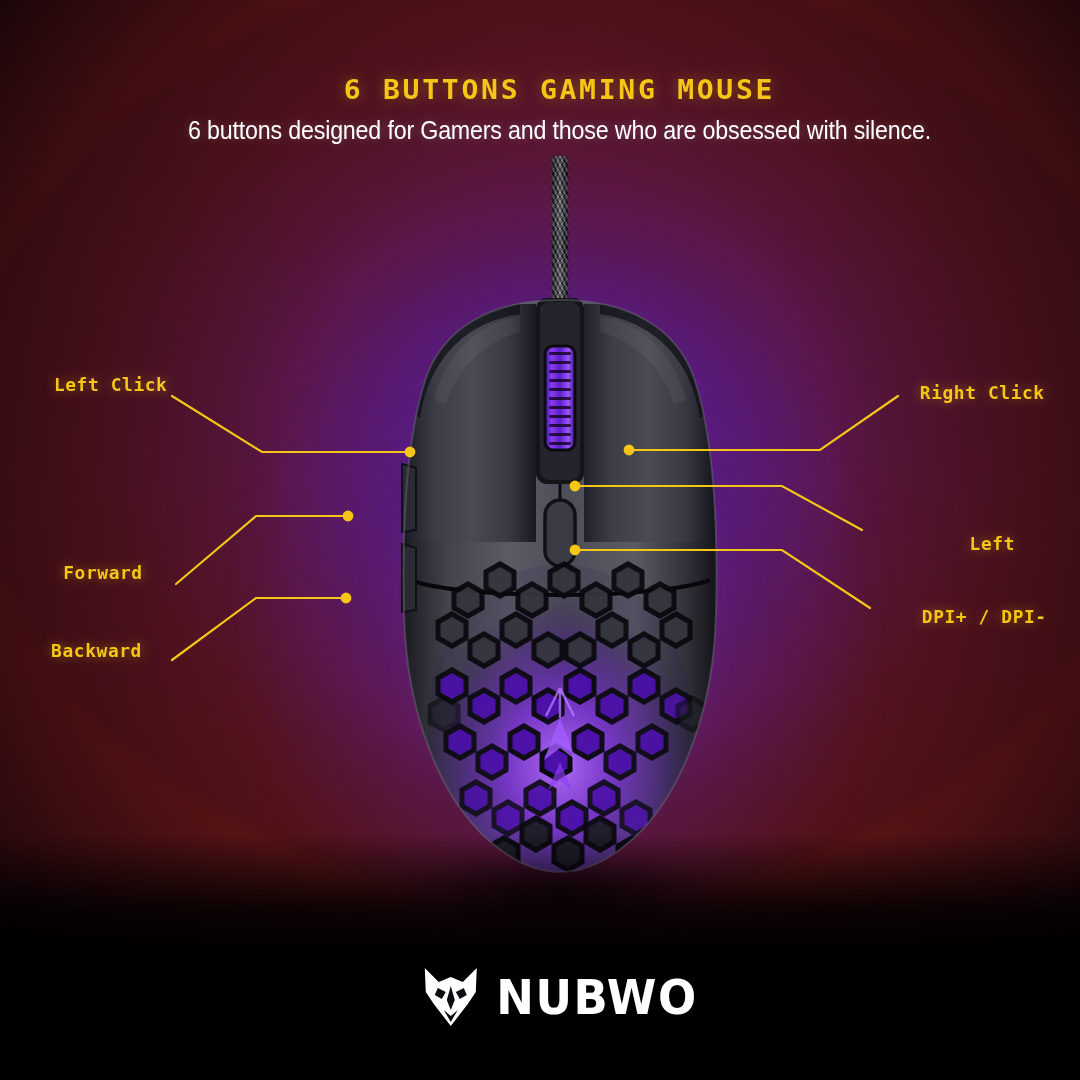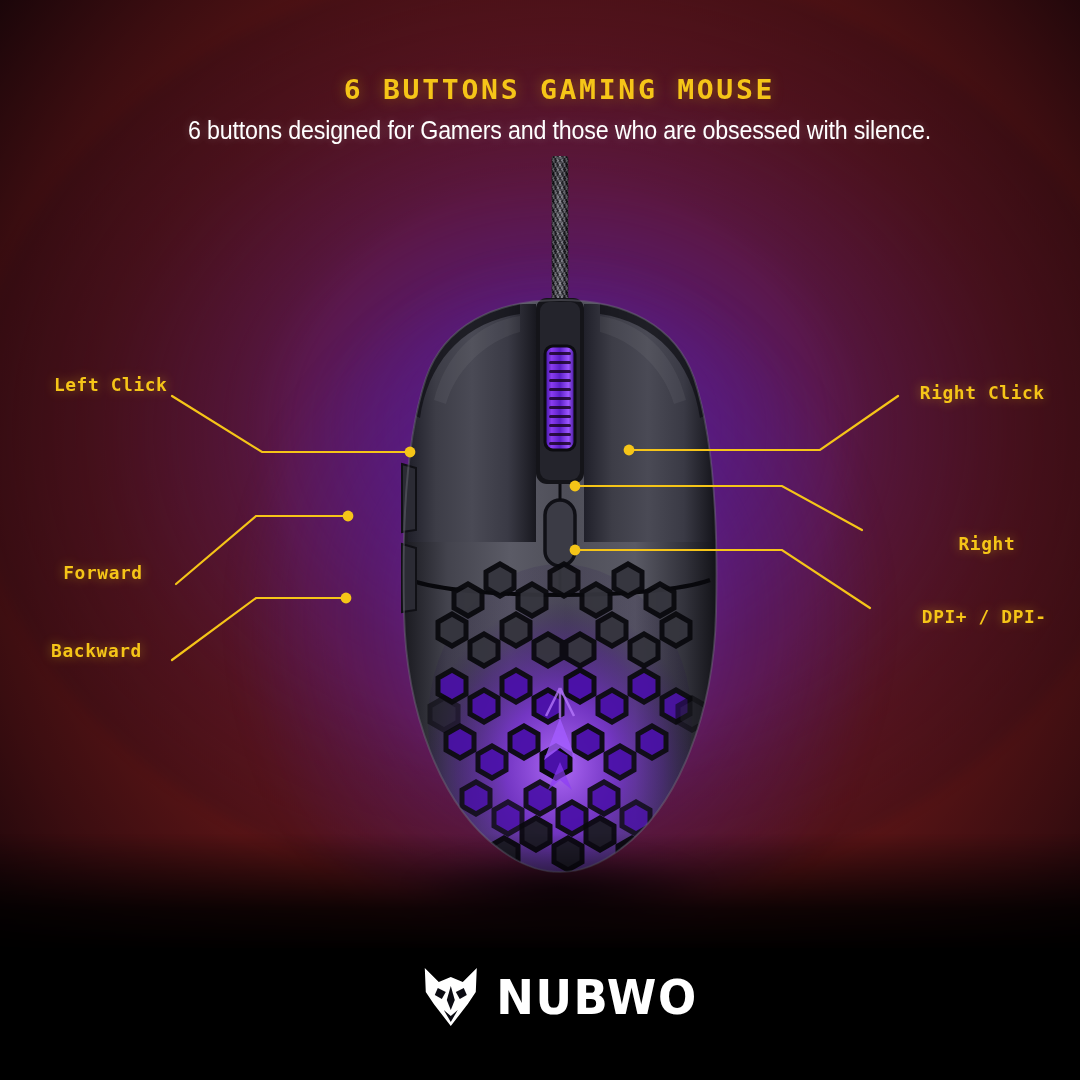--- a/index.html
+++ b/index.html
@@ -331,21 +331,21 @@
       <circle cx="575" cy="486" r="5.4"></circle>
       <circle cx="575" cy="550" r="5.4"></circle>
     </g>
   </svg>
 
   <div class="label" style="left:55px;top:375px;">Left Click</div>
   <div class="label" style="left:64px;top:563px;">Forward</div>
   <div class="label" style="left:52px;top:641px;">Backward</div>
 
   <div class="label r" style="right:76px;top:383px;">Right Click</div>
-  <div class="label r" style="right:104px;top:534px;">Right</div>
+  <div class="label r" style="right:104px;top:534px;">Left</div>
   <div class="label r" style="right:74px;top:607px;">DPI+ / DPI-</div>
 
   <div class="bottom-fade"></div>
   <div class="bottom-band"></div>
 
   <div class="brand">
     <svg class="brand-mark" viewBox="0 0 58 62">
       <path d="M3 2 L17 16 L29 11 L41 16 L55 2
                L54 26 L46 38 L29 60 L12 38 L4 26 Z" fill="#ffffff"></path>
       <path d="M16 22 L24 26 L20 33 L13 29 Z" fill="#0b0b12"></path>

